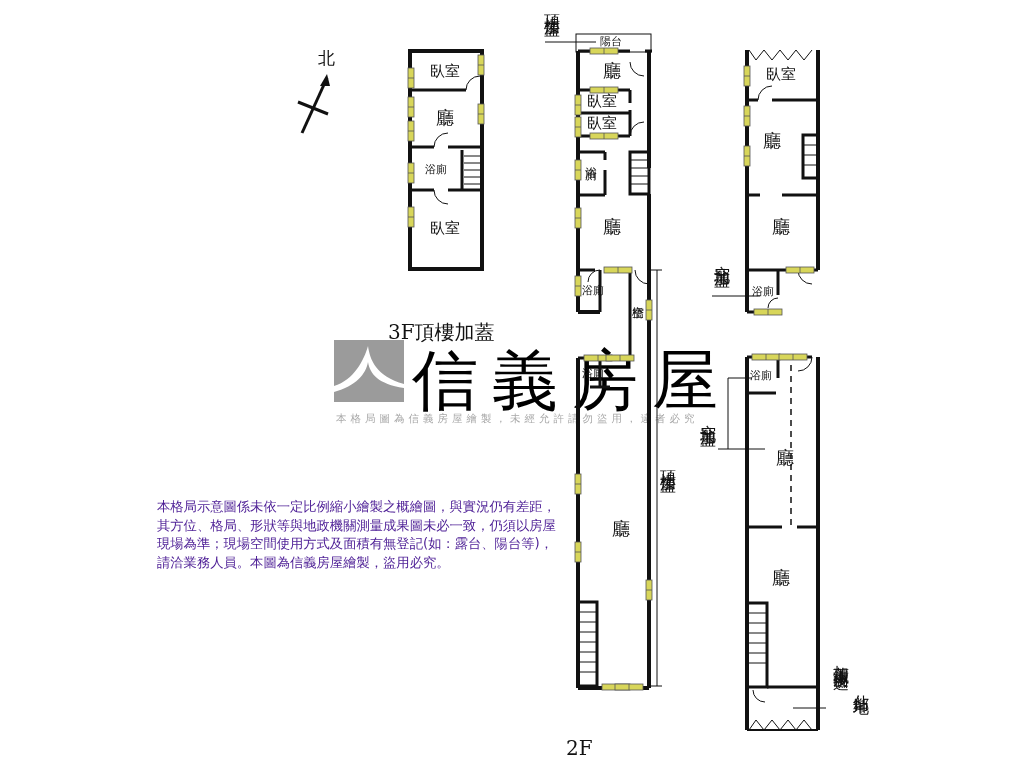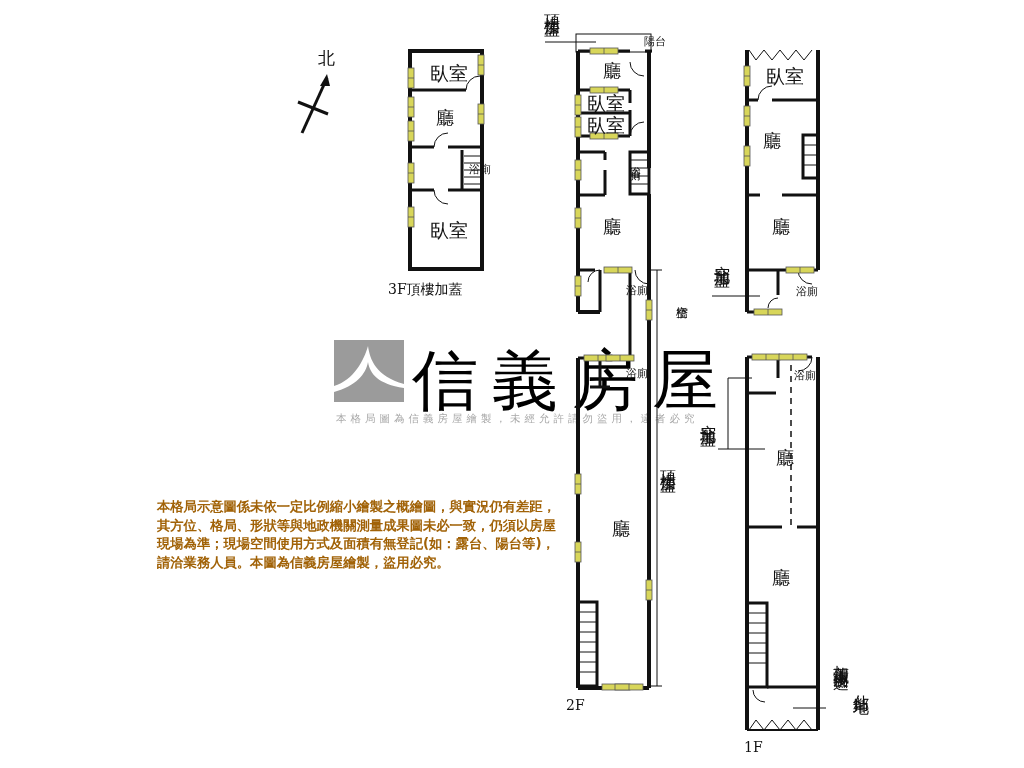--- a/index.html
+++ b/index.html
@@ -1,26 +1,26 @@
 <!DOCTYPE html>
 <html><head>
 <meta charset="utf-8">
 <style>
   html, body { margin:0; padding:0; background:#ffffff; }
   body { width:1024px; height:768px; position:relative; overflow:hidden;
          font-family:"DejaVu Sans", sans-serif; }
   #canvas { position:absolute; left:0; top:0; width:1024px; height:768px; }
   .lbl { position:absolute; color:#111; white-space:nowrap; line-height:1; }
-  .room { font-size:19px; }
+  .room { font-size:15px; }
   .room-big { font-size:18px; }
-  .small { font-size:11px;margin-left:44px; }
+  .small { font-size:11px; }
   .vert { writing-mode:vertical-rl; letter-spacing:2px; font-size:16px; }
-  .floor-title { font-family:"DejaVu Serif", serif; font-size:14px; }
+  .floor-title { font-family:"DejaVu Serif", serif; font-size:20px;margin-top:40px; }
   .disclaimer { position:absolute; left:157px; top:498px; width:400px;
-                font-size:13.3px; line-height:18.6px; color:#a16207;font-weight:bold; }
+                font-size:13.3px; line-height:18.6px; color:#4c1d95; }
   .brand { position:absolute; left:412px; top:336px; font-size:66px; color:#000000;
            letter-spacing:14px; font-family:"DejaVu Sans", sans-serif; }
   .brand-sub { position:absolute; left:336px; top:412px; font-size:10.5px; color:#a8a8a8;
                letter-spacing:4px; }
   .logo { position:absolute; left:334px; top:340px; width:70px; height:62px; background:#9b9b9b; }
 </style>
 </head>
 <body>
 
 <div class="logo">

